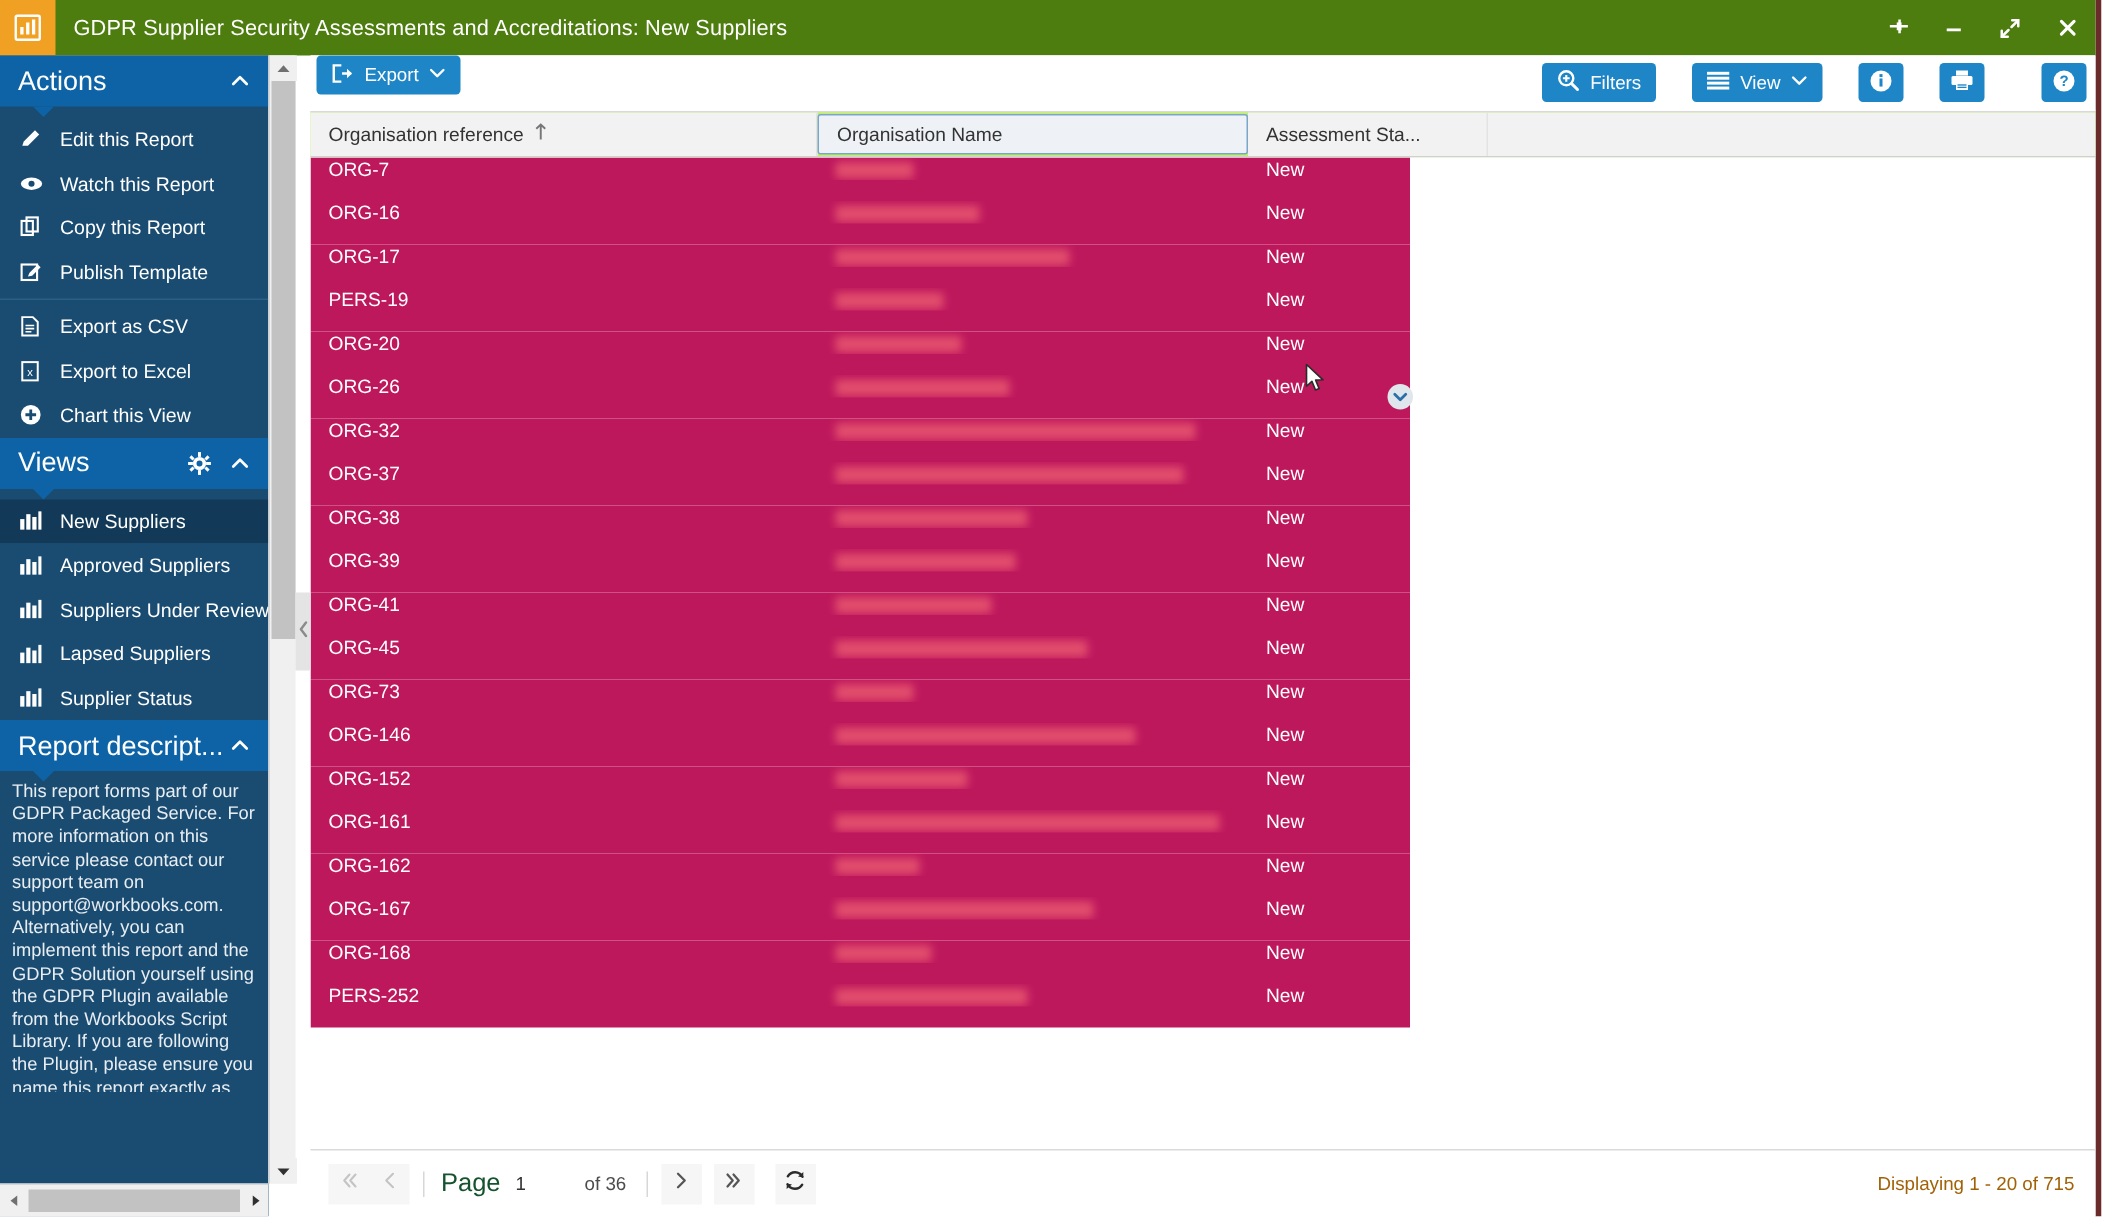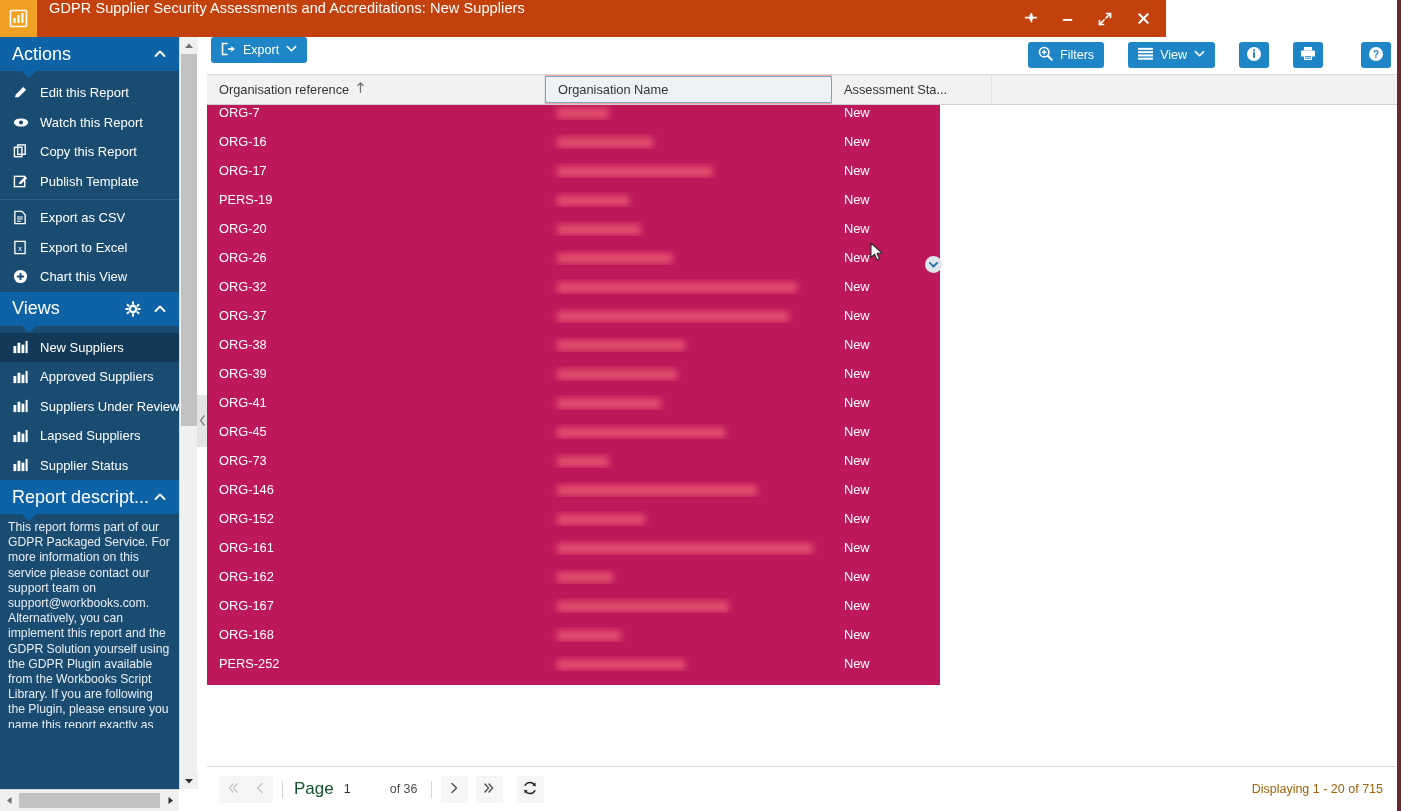--- a/index.html
+++ b/index.html
@@ -14,23 +14,23 @@
     position: relative;
     width: 1401px; height: 811px;
     background: #ffffff;
     border-right: 4px solid #6b2b2b;
     overflow: hidden;
   }
 
   
   .titlebar {
     position: absolute; top: 0; left: 0;
-    width: 1166px; height: 37px;
-    background: #c2410c;
-    display: flex; 
+    width: 1401px; height: 37px;
+    background: #4d7c0f;
+    display: flex; align-items: center;
   }
   .logo-box {
     width: 37px; height: 37px;
     background: #f0a022;
     display: flex; align-items: center; justify-content: center;
     flex: 0 0 auto;
   }
   .logo-box svg { display:block; }
   .win-title {
     color: #ffffff;
@@ -192,21 +192,21 @@
     display: inline-flex; align-items: center; justify-content: center;
     cursor: pointer;
     color: #ffffff;
   }
   .tb-help { margin-left: 14px; }
 
   
   .grid-head {
     display: flex;
     height: 31px;
-    background: #fca5a5;
+    background: #bef264;
     border-top: 1px solid #d9d9d9;
     border-bottom: 1px solid #d0d0d0;
     flex: 0 0 auto;
   }
   .hcell {
     display: flex; align-items: center;
     font-size: 12.8px;
     color: #333333;
     padding-left: 12px;
     border-right: 1px solid #e3e3e3;

